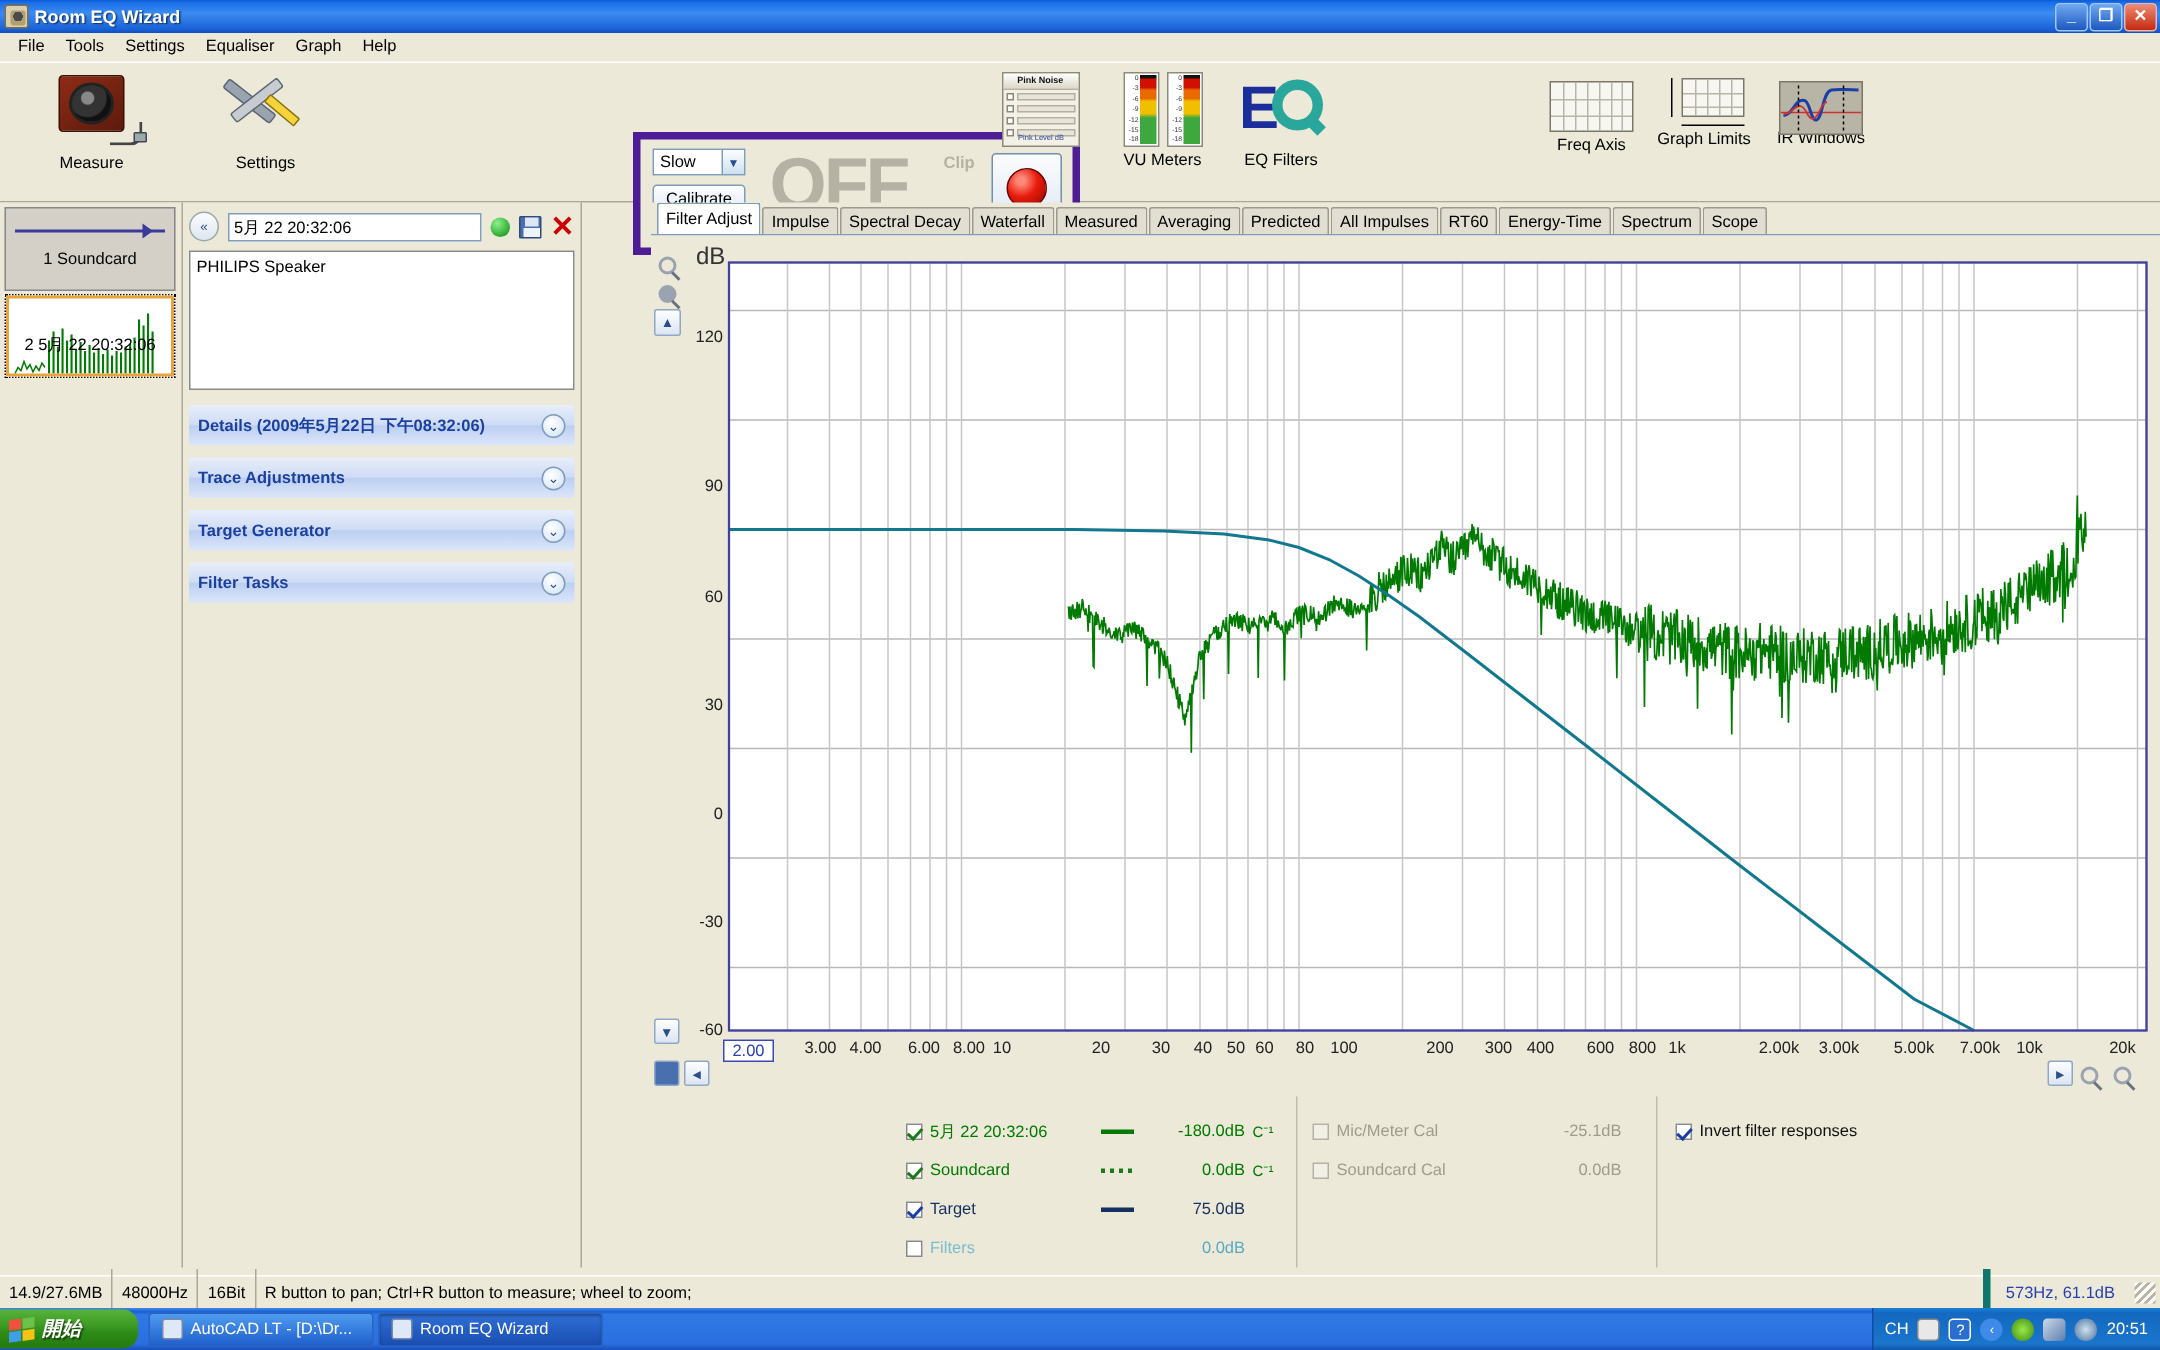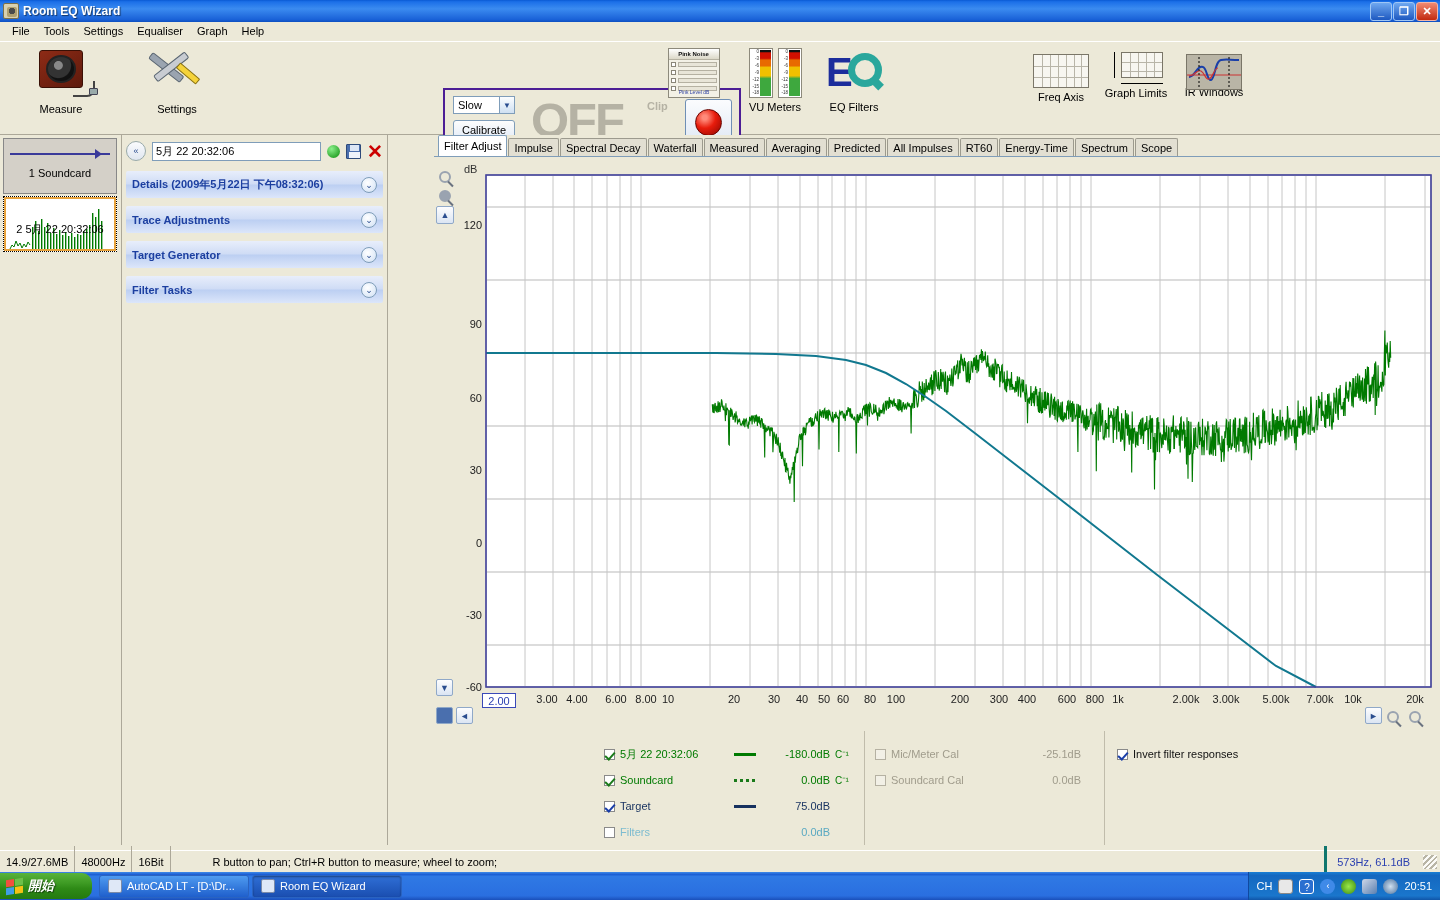--- a/index.html
+++ b/index.html
@@ -83,22 +83,22 @@
   .ico-settings{width:56px;height:52px;margin:0 auto;position:relative;}
   .ico-settings .wr{position:absolute;left:4px;top:4px;width:40px;height:8px;background:#9aa4b0;
     border:1px solid #5a6672;border-radius:2px;transform:rotate(38deg);transform-origin:left top;}
   .ico-settings .wr2{position:absolute;left:4px;top:28px;width:40px;height:8px;background:#c8ccd2;
     border:1px solid #5a6672;border-radius:2px;transform:rotate(-38deg);transform-origin:left top;}
   .ico-settings .sd{position:absolute;left:26px;top:22px;width:26px;height:7px;background:#f5d33a;
     border:1px solid #8a7210;border-radius:1px;transform:rotate(40deg);}
 
   
   #splpanel {
-    position: absolute; left: 443px; top: 46px; width: 298px; height: 82px;
-    border: 2px solid #4c1d95; background:#ece9d8;
+    position: absolute; left: 422px; top: 46px; width: 298px; height: 82px;
+    border: 5px solid #4c1d95; background:#ece9d8;
   }
   #splpanel .sel {
     position:absolute; left:8px; top:6px; width:62px; height:18px;
     border:1px solid #7f9db9; background:#fff; font-size:11px;
     display:flex; align-items:center; padding-left:4px;
   }
   #splpanel .sel .arrow{
     position:absolute; right:0; top:0; width:15px; height:16px;
     background:linear-gradient(180deg,#fbfdff,#cfe0f2); border-left:1px solid #7f9db9;
     display:flex;align-items:center;justify-content:center; color:#2a4d8f; font-size:8px;
@@ -213,21 +213,21 @@
   #plotwrap{ position:absolute; left:0; top:22px; right:0; bottom:0; background:#ece9d8; }
   #chart-tools{ position:absolute; left:0; top:10px; width:22px; }
   .ctool{ width:18px;height:18px;margin:1px 2px; display:flex;align-items:center;justify-content:center;}
   .ctool.btn{ border:1px solid #8fa8c8; border-radius:2px;
     background:linear-gradient(180deg,#fdfdfe,#dbe5f3); color:#2a4d8f; font-size:9px;}
   .magn{width:12px;height:12px;border:2px solid #9aa3b0;border-radius:50%;position:relative;}
   .magn::after{content:"";position:absolute;right:-5px;bottom:-4px;width:7px;height:2px;background:#6a7280;transform:rotate(45deg);}
   .magn.solid{background:#9aa3b0;}
 
   #plot{ position:absolute; left:22px; top:0; right:0; bottom:0; }
-  #ylabel{ position:absolute; left:8px; top:6px; font-size:11px; color:#333; }
+  #ylabel{ position:absolute; left:8px; top:6px; font-size:16px; color:#333; }
   svg#chart{ position:absolute; left:0; top:0; }
 
   #xaxis-labels{ position:absolute; left:22px; right:0; top:536px; height:16px; }
   .xlab{ position:absolute; font-size:11px; color:#222; transform:translateX(-50%); white-space:nowrap;}
   #xstart{ position:absolute; left:26px; top:536px; width:34px; height:15px; border:1px solid #3a49b8;
     background:#fff; color:#2a3fb0; font-size:11px; display:flex;align-items:center;justify-content:center;}
   .ylab{ position:absolute; font-size:11px; color:#222; right:0; transform:translateY(-50%); }
 
   #bottombar{ position:absolute; left:0; right:0; top:552px; height:22px; }
   .bb-btn{ width:17px;height:17px;border:1px solid #8fa8c8;border-radius:2px;
@@ -250,21 +250,21 @@
   .leg-val{ width:70px; text-align:right; }
   .leg-sup{ width:22px; padding-left:5px; font-size:10px; }
   .sw-line{ width:22px; height:3px; }
   .sw-dots{ width:22px; height:3px; background:
     repeating-linear-gradient(90deg,#1a7a1a 0 3px, transparent 3px 6px); }
 
   
   #statusbar{ position:absolute; left:0; right:0; bottom:28px; height:22px;
     background:#ece9d8; border-top:1px solid #fff; display:flex; align-items:center; font-size:11px;}
   #statusbar .cell{ padding:16px 6px; height:20px; display:flex; align-items:center; border-right:1px solid #aca899;}
-  #statusbar .grow{ flex:1; border-right:3px solid #0f766e;margin-left:36px; }
+  #statusbar .grow{ flex:1; border-right:5px solid #0f766e; }
   #statusbar .readout{ color:#2a3fb0; padding:0 10px; }
   .grip{ width:14px; height:14px; margin:0 3px;
     background: repeating-linear-gradient(135deg,#fff 0 2px,#aca899 2px 4px); opacity:.8;}
 
   
   #taskbar{ position:absolute; left:0; right:0; bottom:0; height:28px;
     background: linear-gradient(180deg,#3f8ae8 0%, #1c5fd4 9%, #2f79e4 16%, #2a6fe0 85%, #1a4fba 100%);
     display:flex; align-items:center; }
   #startbtn{ height:26px; min-width:92px; margin:1px 4px 1px 0;
     background: linear-gradient(180deg,#58b33b 0%, #3d9a23 40%, #2e8a16 60%, #247a10 100%);
@@ -499,20 +499,21 @@
   </div>
 
   <div id="info-panel">
     <div class="toprow">
       <div class="rbtn">«</div>
       <div class="titlefield">5月 22 20:32:06</div>
       <div class="greendot"></div>
       <div class="saveico"></div>
       <div class="xico">✕</div>
     </div>
+    <div id="notes">PHILIPS Speaker</div>
     <div class="accordion">
       <div class="acc-row">
         <div class="t">Details  (2009年5月22日 下午08:32:06)</div>
         <div class="chev">⌄</div>
       </div>
       <div class="acc-row">
         <div class="t">Trace Adjustments</div>
         <div class="chev">⌄</div>
       </div>
       <div class="acc-row">

